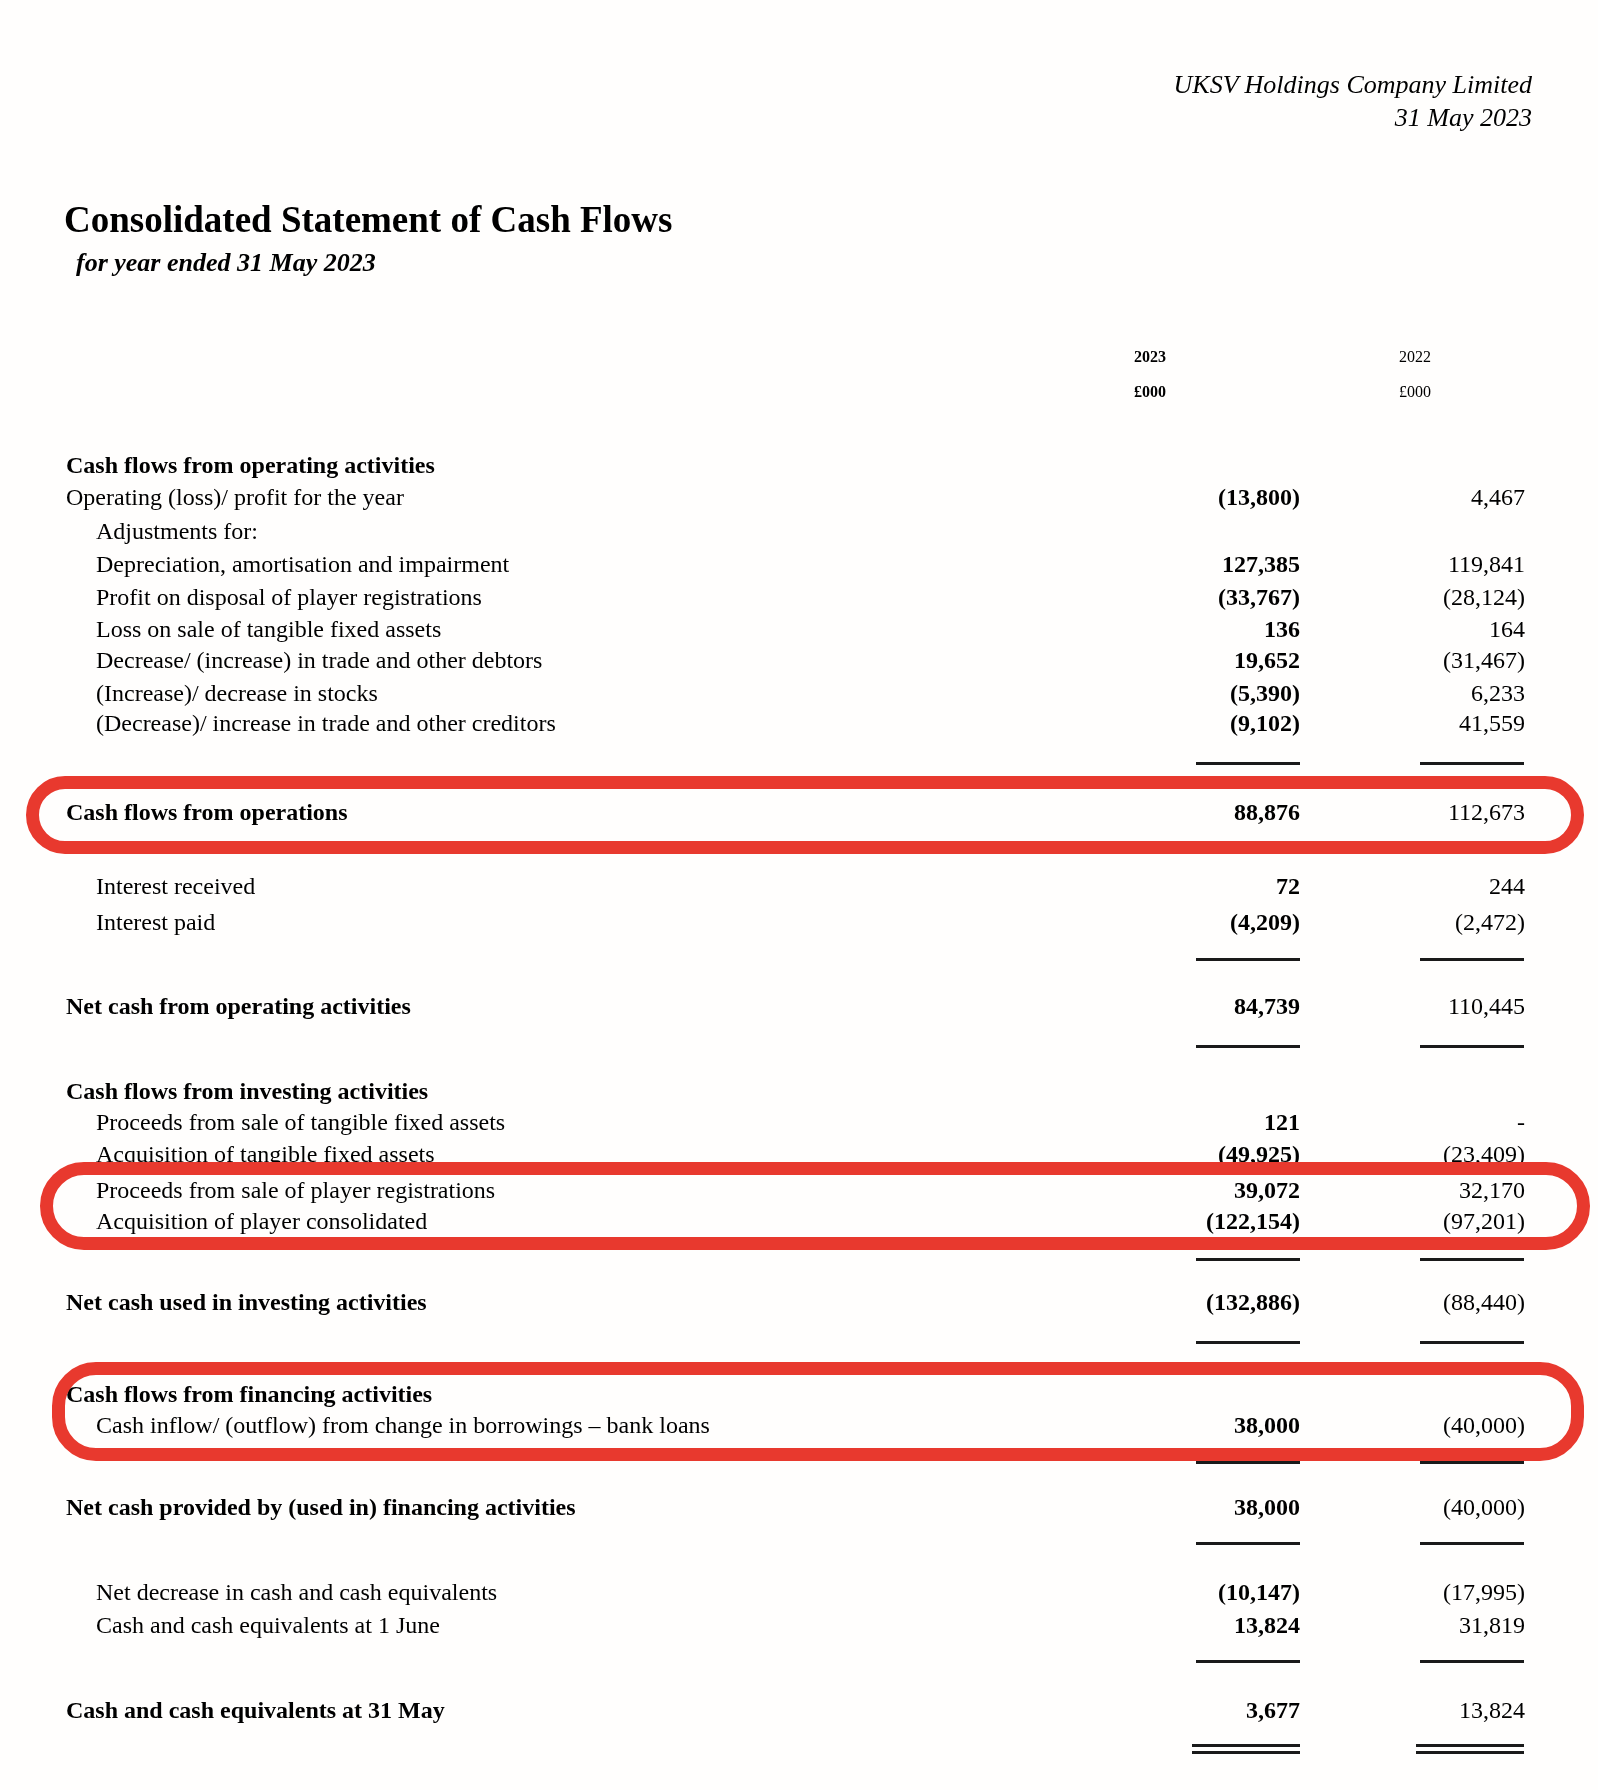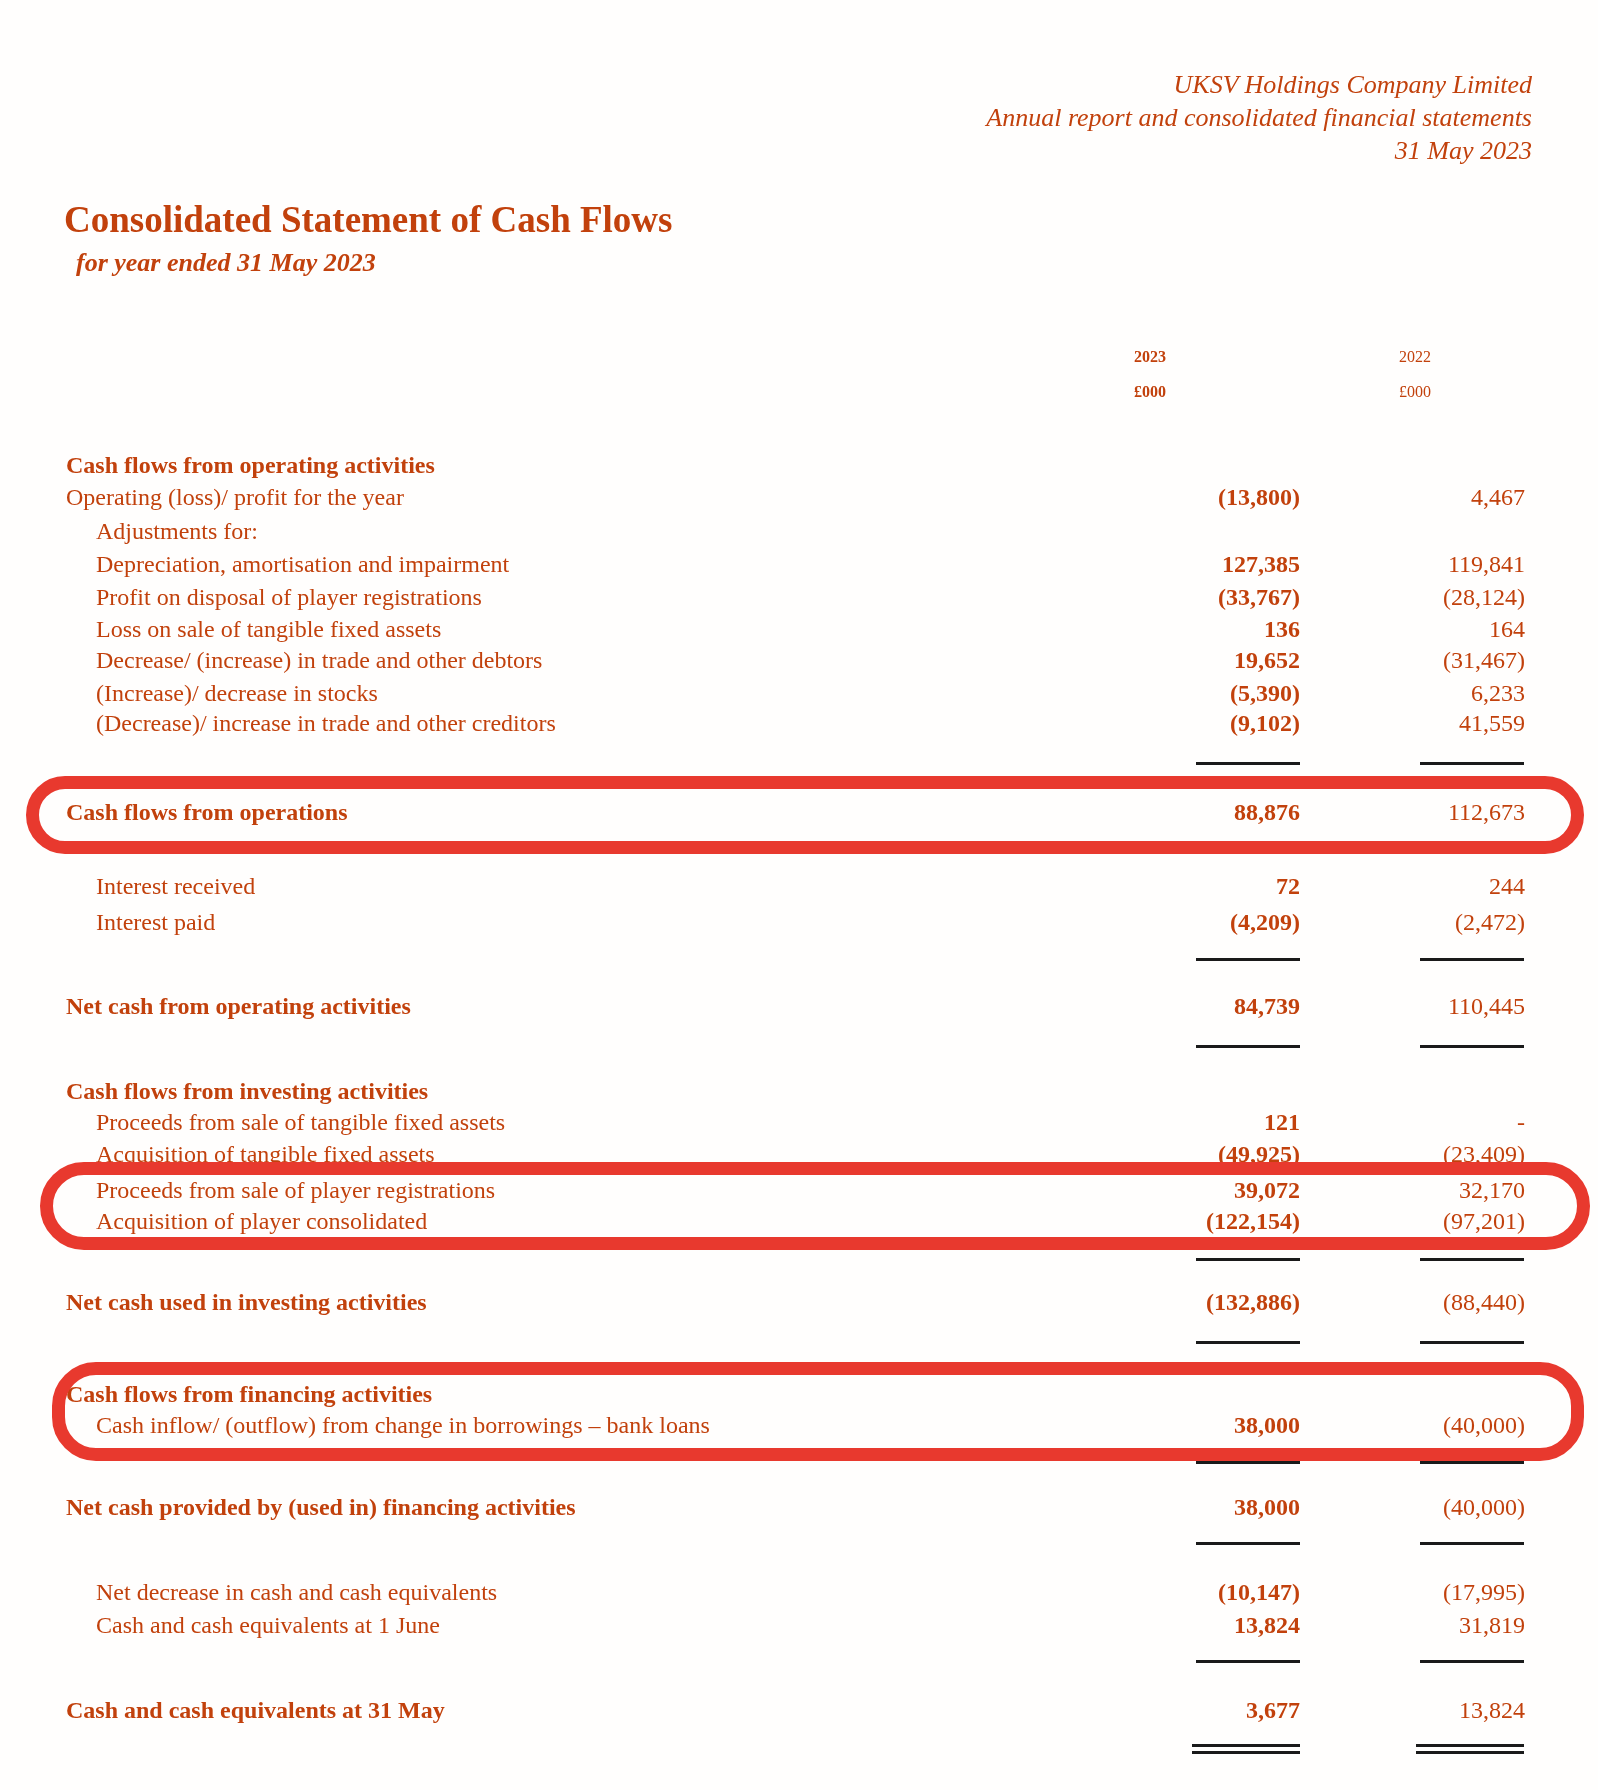--- a/index.html
+++ b/index.html
@@ -2,21 +2,21 @@
 <html><head>
 <meta charset="utf-8">
 <style>
   html, body { margin: 0; padding: 0; background: #ffffff; }
   .page {
     position: relative;
     width: 1598px;
     height: 1790px;
     background: #fffefd;
     font-family: "Liberation Serif", serif;
-    color: #c2410c;
+    color: #000000;
     overflow: hidden;
   }
   .doc-header {
     position: absolute;
     top: 68px;
     right: 66px;
     text-align: right;
     font-style: italic;
     font-size: 26px;
     line-height: 33px;
@@ -83,21 +83,20 @@
     background: transparent;
   }
 </style>
 </head>
 <body>
 
 <div class="page">
 
   <div class="doc-header">
     <div>UKSV Holdings Company Limited</div>
-    <div>Annual report and consolidated financial statements</div>
     <div>31 May 2023</div>
   </div>
 
   <div class="page-title">Consolidated Statement of Cash Flows</div>
   <div class="page-subtitle">for year ended 31 May 2023</div>
 
   <div class="colhead c1 yr">2023</div>
   <div class="colhead c1 un">£000</div>
   <div class="colhead c2 yr">2022</div>
   <div class="colhead c2 un">£000</div>

